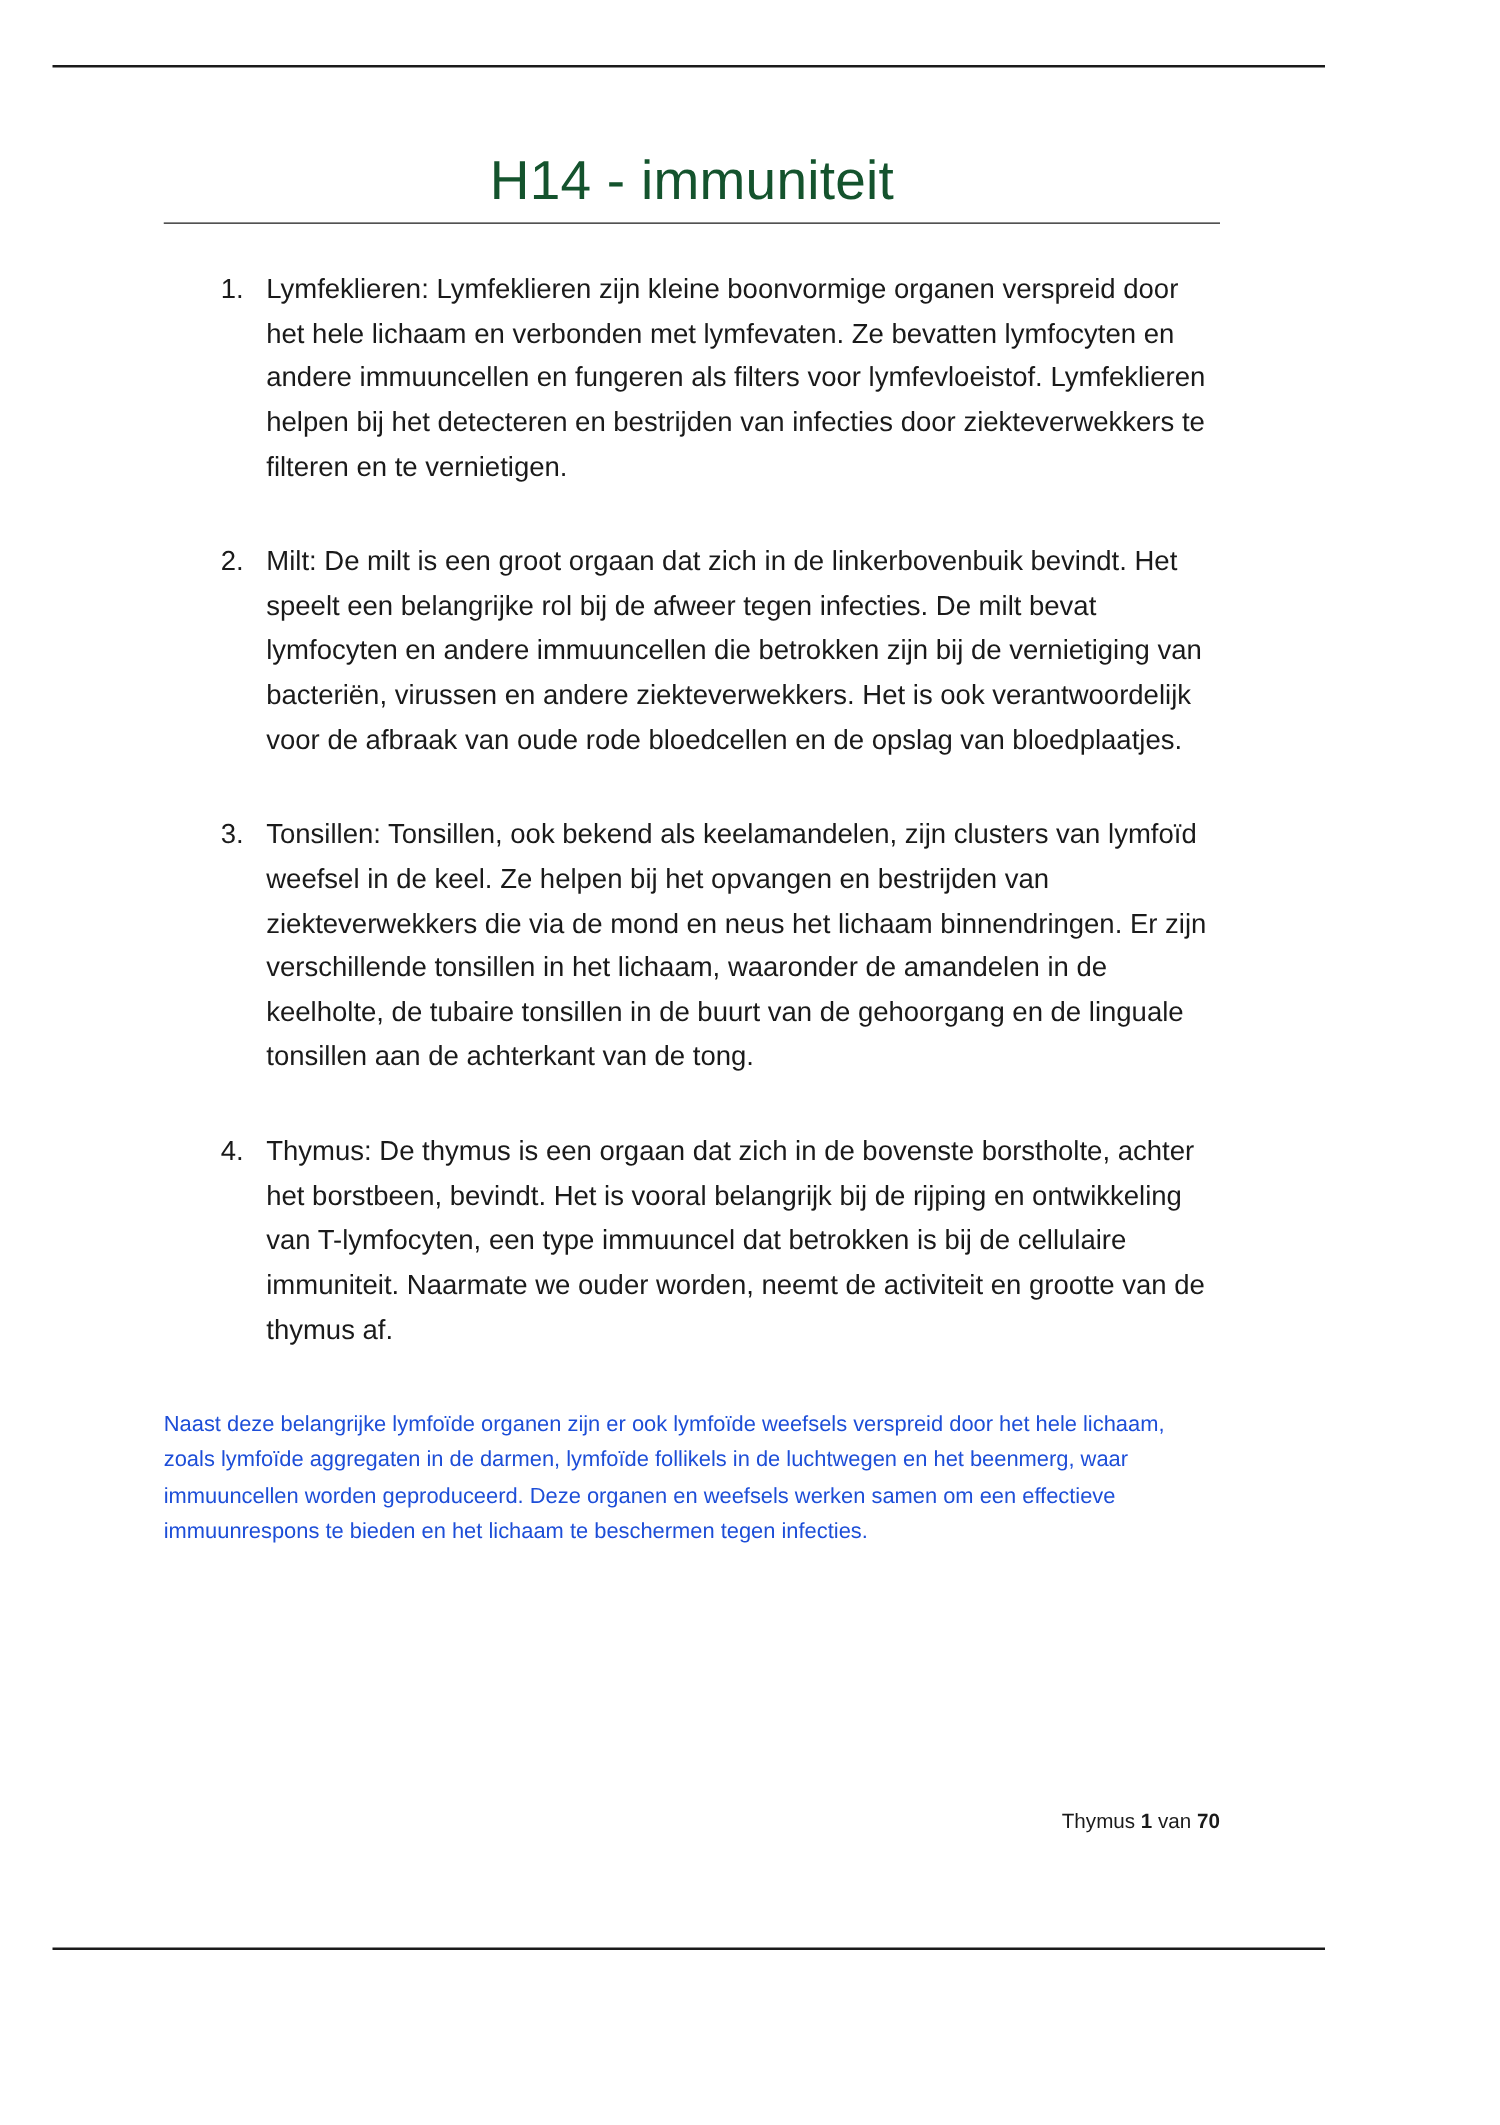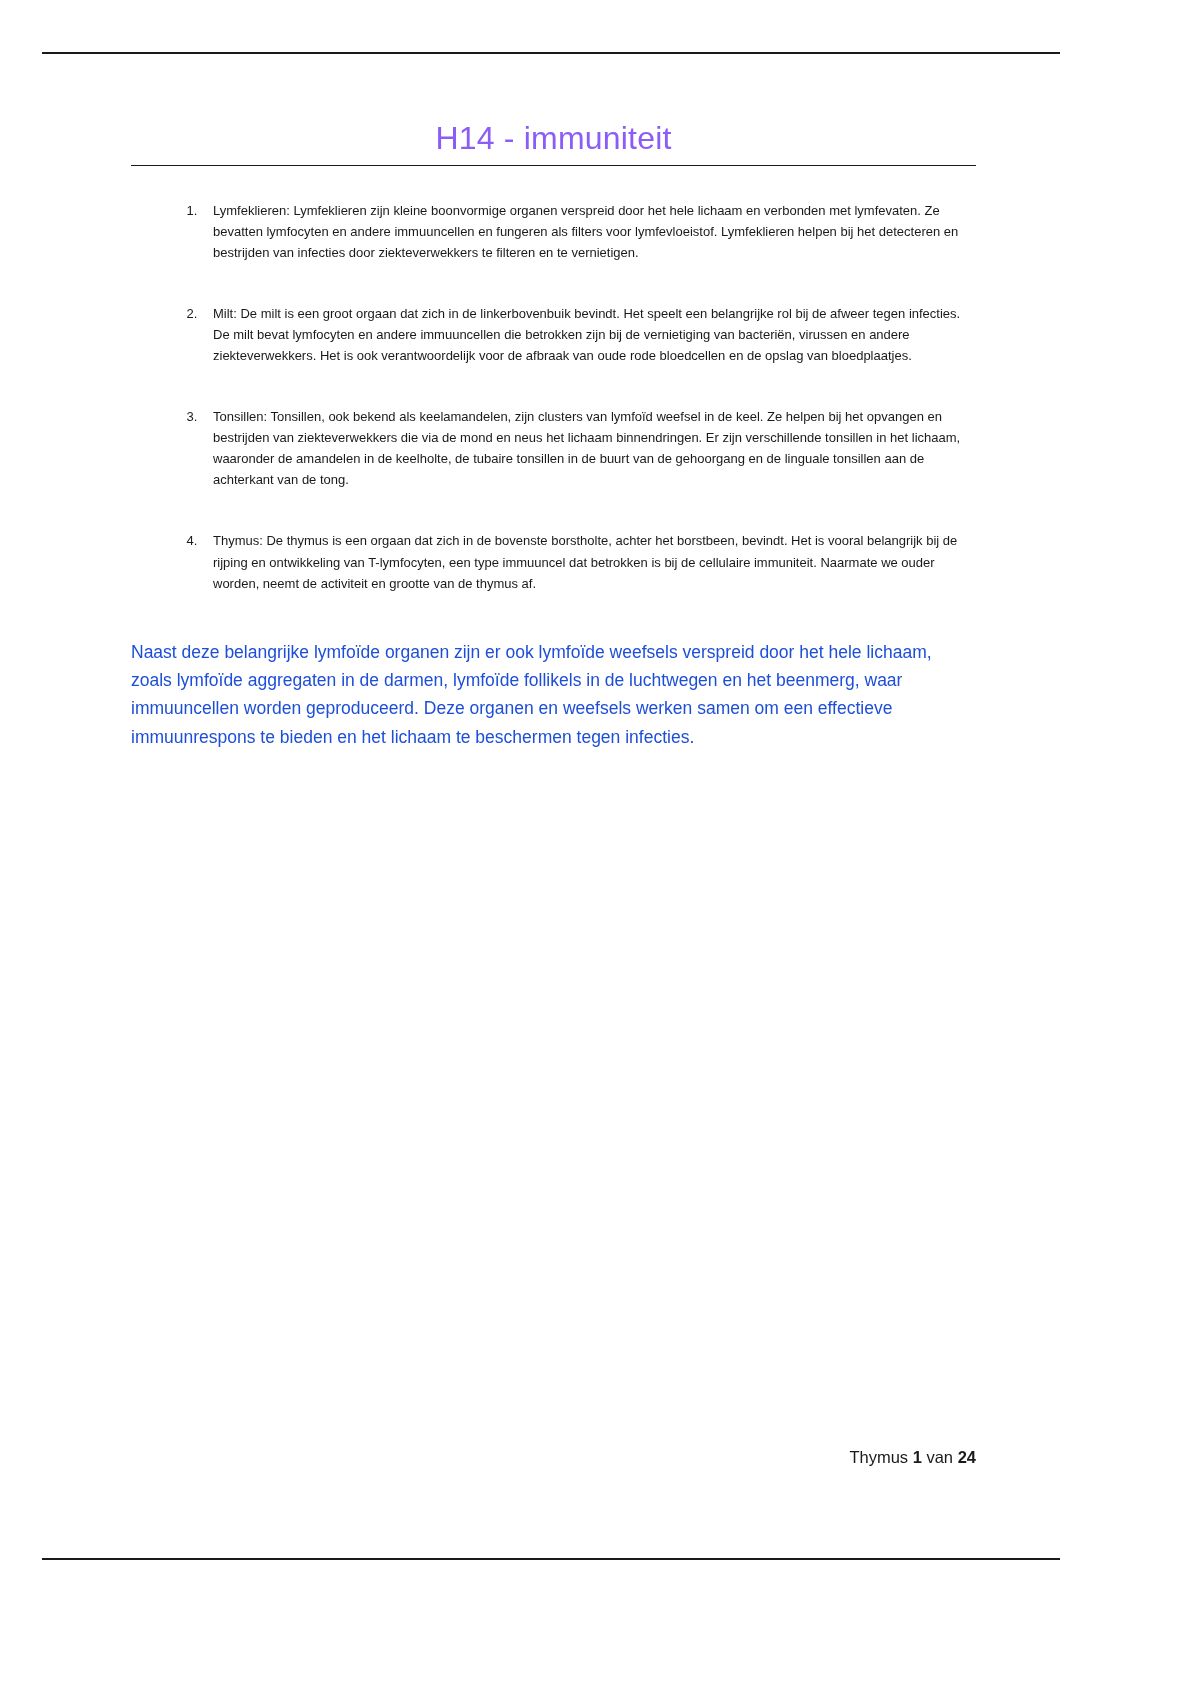--- a/index.html
+++ b/index.html
@@ -39,42 +39,42 @@
     height: 0;
     border-top: 2px solid #1a1a1a;
   }
   .content {
     position: absolute;
     left: 131px;
     top: 120px;
     width: 845px;
   }
   .doc-title {
-    font-size: 32px;
+    font-size: 44px;
     font-weight: 400;
     text-align: center;
     letter-spacing: 0.2px;
     margin: 0 0 8px 0;
-    color: #8b5cf6;
+    color: #14532d;
   }
   .title-rule {
     border-top: 1.6px solid #1a1a1a;
     margin: 0 0 14px 0;
     width: 100%;
   }
   .intro {
     font-size: 17.5px;
     line-height: 1.62;
     margin: 0;
     color: #1a1a1a;
   }
   ol.organ-list {
     margin: 34px 0 0 0;
     padding-left: 70px;
-    font-size: 13px;
+    font-size: 22px;
     line-height: 1.62;
     color: #1a1a1a;
   }
   ol.organ-list > li {
     margin-bottom: 40px;
     padding-left: 12px;
   }
   ol.organ-list > li:last-child {
     margin-bottom: 0;
   }
@@ -113,18 +113,18 @@
       <li>Lymfeklieren: Lymfeklieren zijn kleine boonvormige organen verspreid door het hele lichaam en verbonden met lymfevaten. Ze bevatten lymfocyten en andere immuuncellen en fungeren als filters voor lymfevloeistof. Lymfeklieren helpen bij het detecteren en bestrijden van infecties door ziekteverwekkers te filteren en te vernietigen.</li>
       <li>Milt: De milt is een groot orgaan dat zich in de linkerbovenbuik bevindt. Het speelt een belangrijke rol bij de afweer tegen infecties. De milt bevat lymfocyten en andere immuuncellen die betrokken zijn bij de vernietiging van bacteriën, virussen en andere ziekteverwekkers. Het is ook verantwoordelijk voor de afbraak van oude rode bloedcellen en de opslag van bloedplaatjes.</li>
       <li>Tonsillen: Tonsillen, ook bekend als keelamandelen, zijn clusters van lymfoïd weefsel in de keel. Ze helpen bij het opvangen en bestrijden van ziekteverwekkers die via de mond en neus het lichaam binnendringen. Er zijn verschillende tonsillen in het lichaam, waaronder de amandelen in de keelholte, de tubaire tonsillen in de buurt van de gehoorgang en de linguale tonsillen aan de achterkant van de tong.</li>
       <li>Thymus: De thymus is een orgaan dat zich in de bovenste borstholte, achter het borstbeen, bevindt. Het is vooral belangrijk bij de rijping en ontwikkeling van T-lymfocyten, een type immuuncel dat betrokken is bij de cellulaire immuniteit. Naarmate we ouder worden, neemt de activiteit en grootte van de thymus af.</li>
     </ol>
 
     <p class="closing">Naast deze belangrijke lymfoïde organen zijn er ook lymfoïde weefsels verspreid door het hele lichaam, zoals lymfoïde aggregaten in de darmen, lymfoïde follikels in de luchtwegen en het beenmerg, waar immuuncellen worden geproduceerd. Deze organen en weefsels werken samen om een effectieve immuunrespons te bieden en het lichaam te beschermen tegen infecties.</p>
   </div>
 
   <div class="footer">
-    <span>Thymus </span><b>1</b><span> van </span><b>24</b>
+    <span>Thymus </span><b>1</b><span> van </span><b>70</b>
   </div>
 
   <div class="rule-bottom"></div>
 
 </div>
 
 </body></html>

